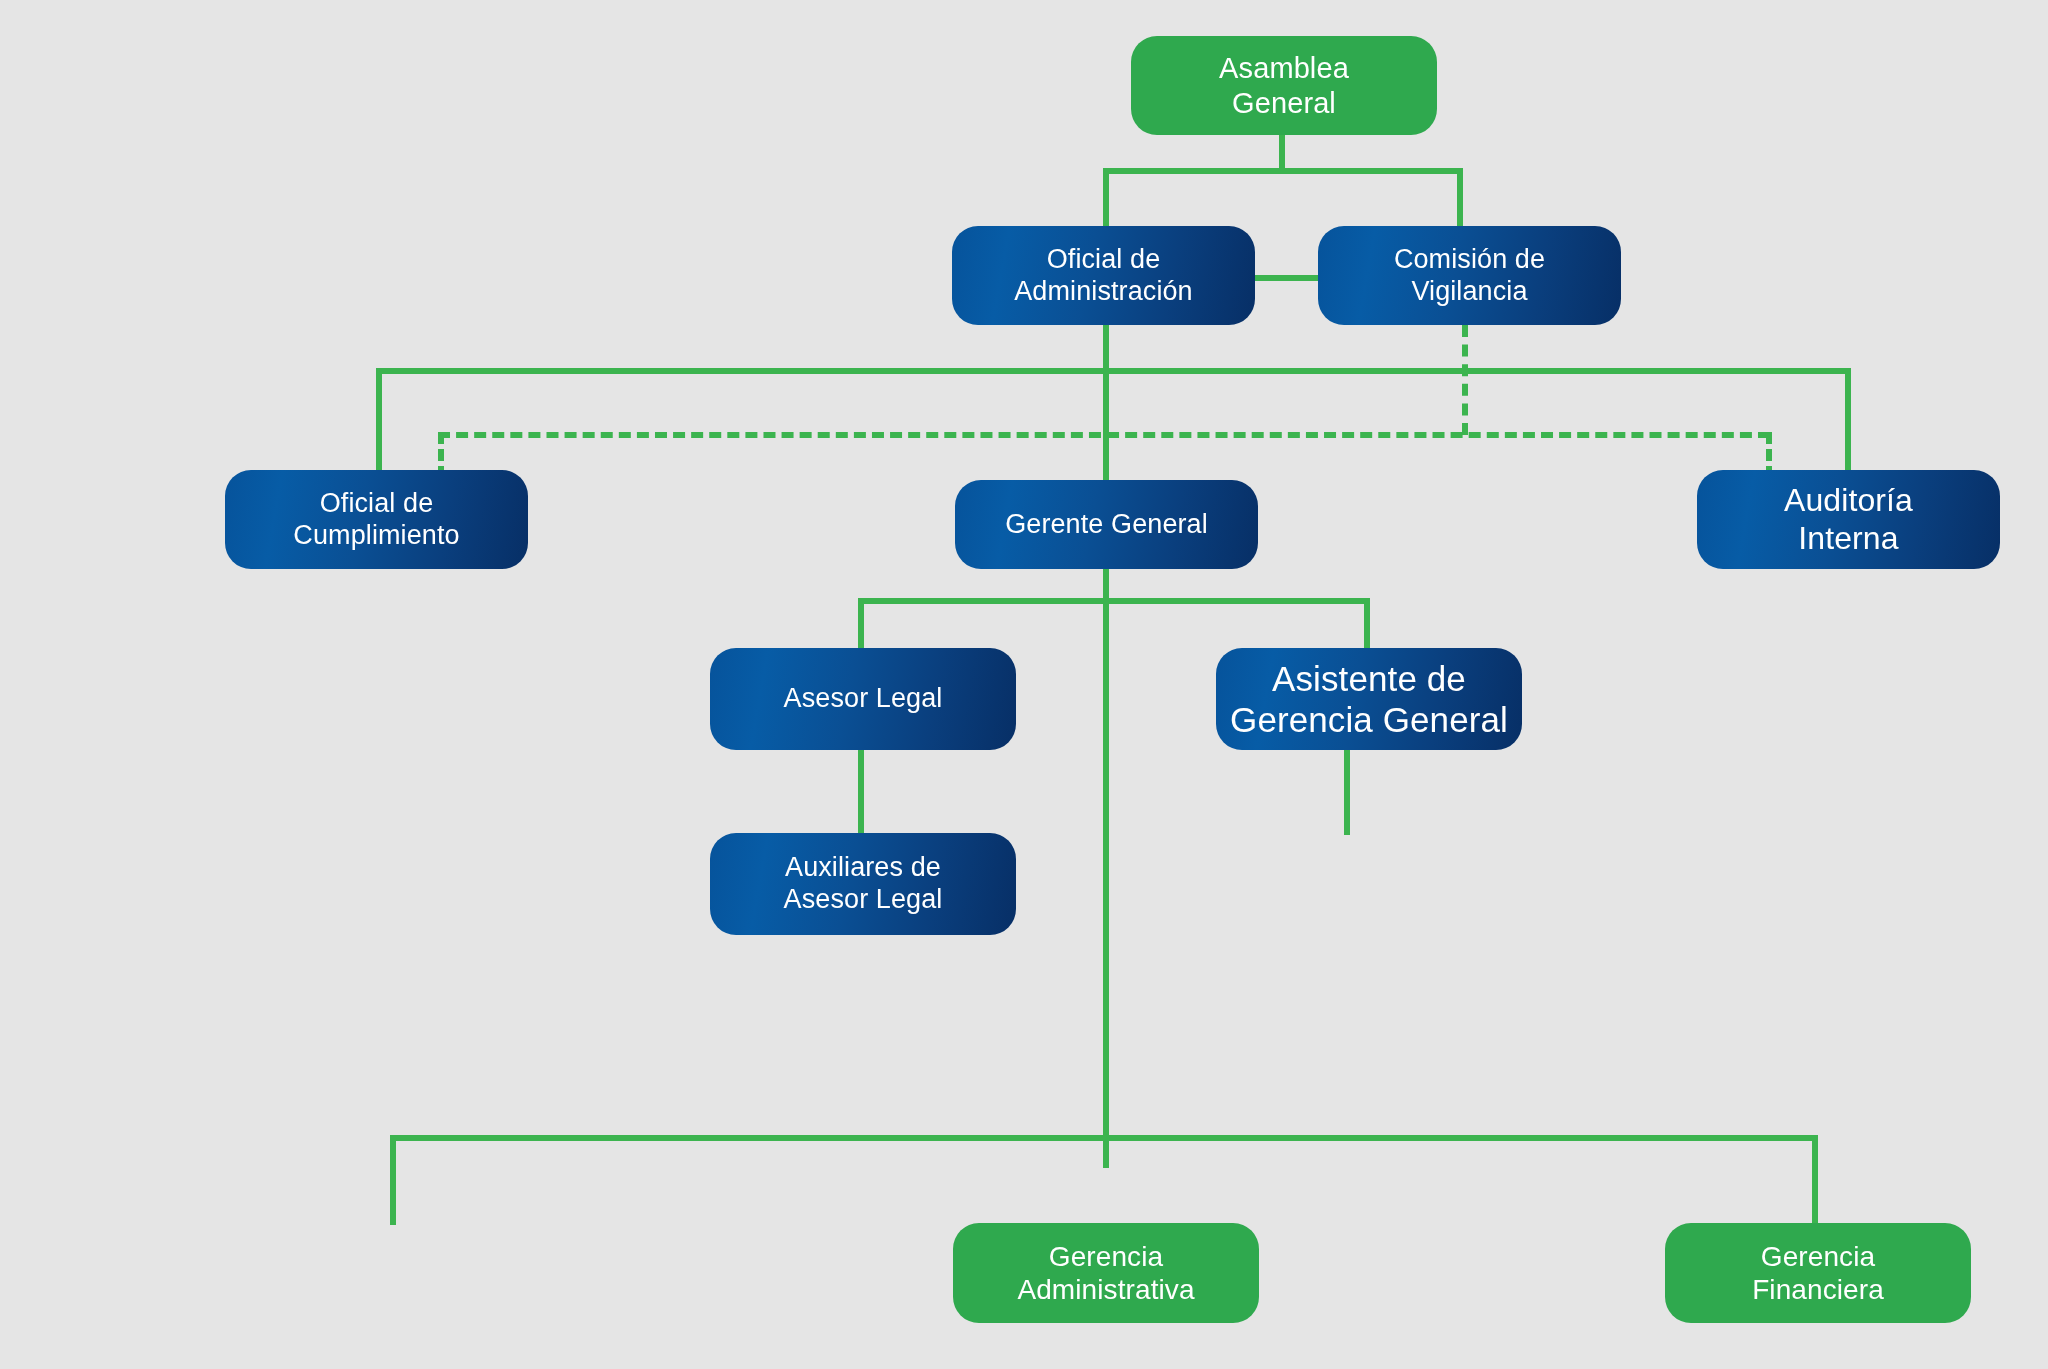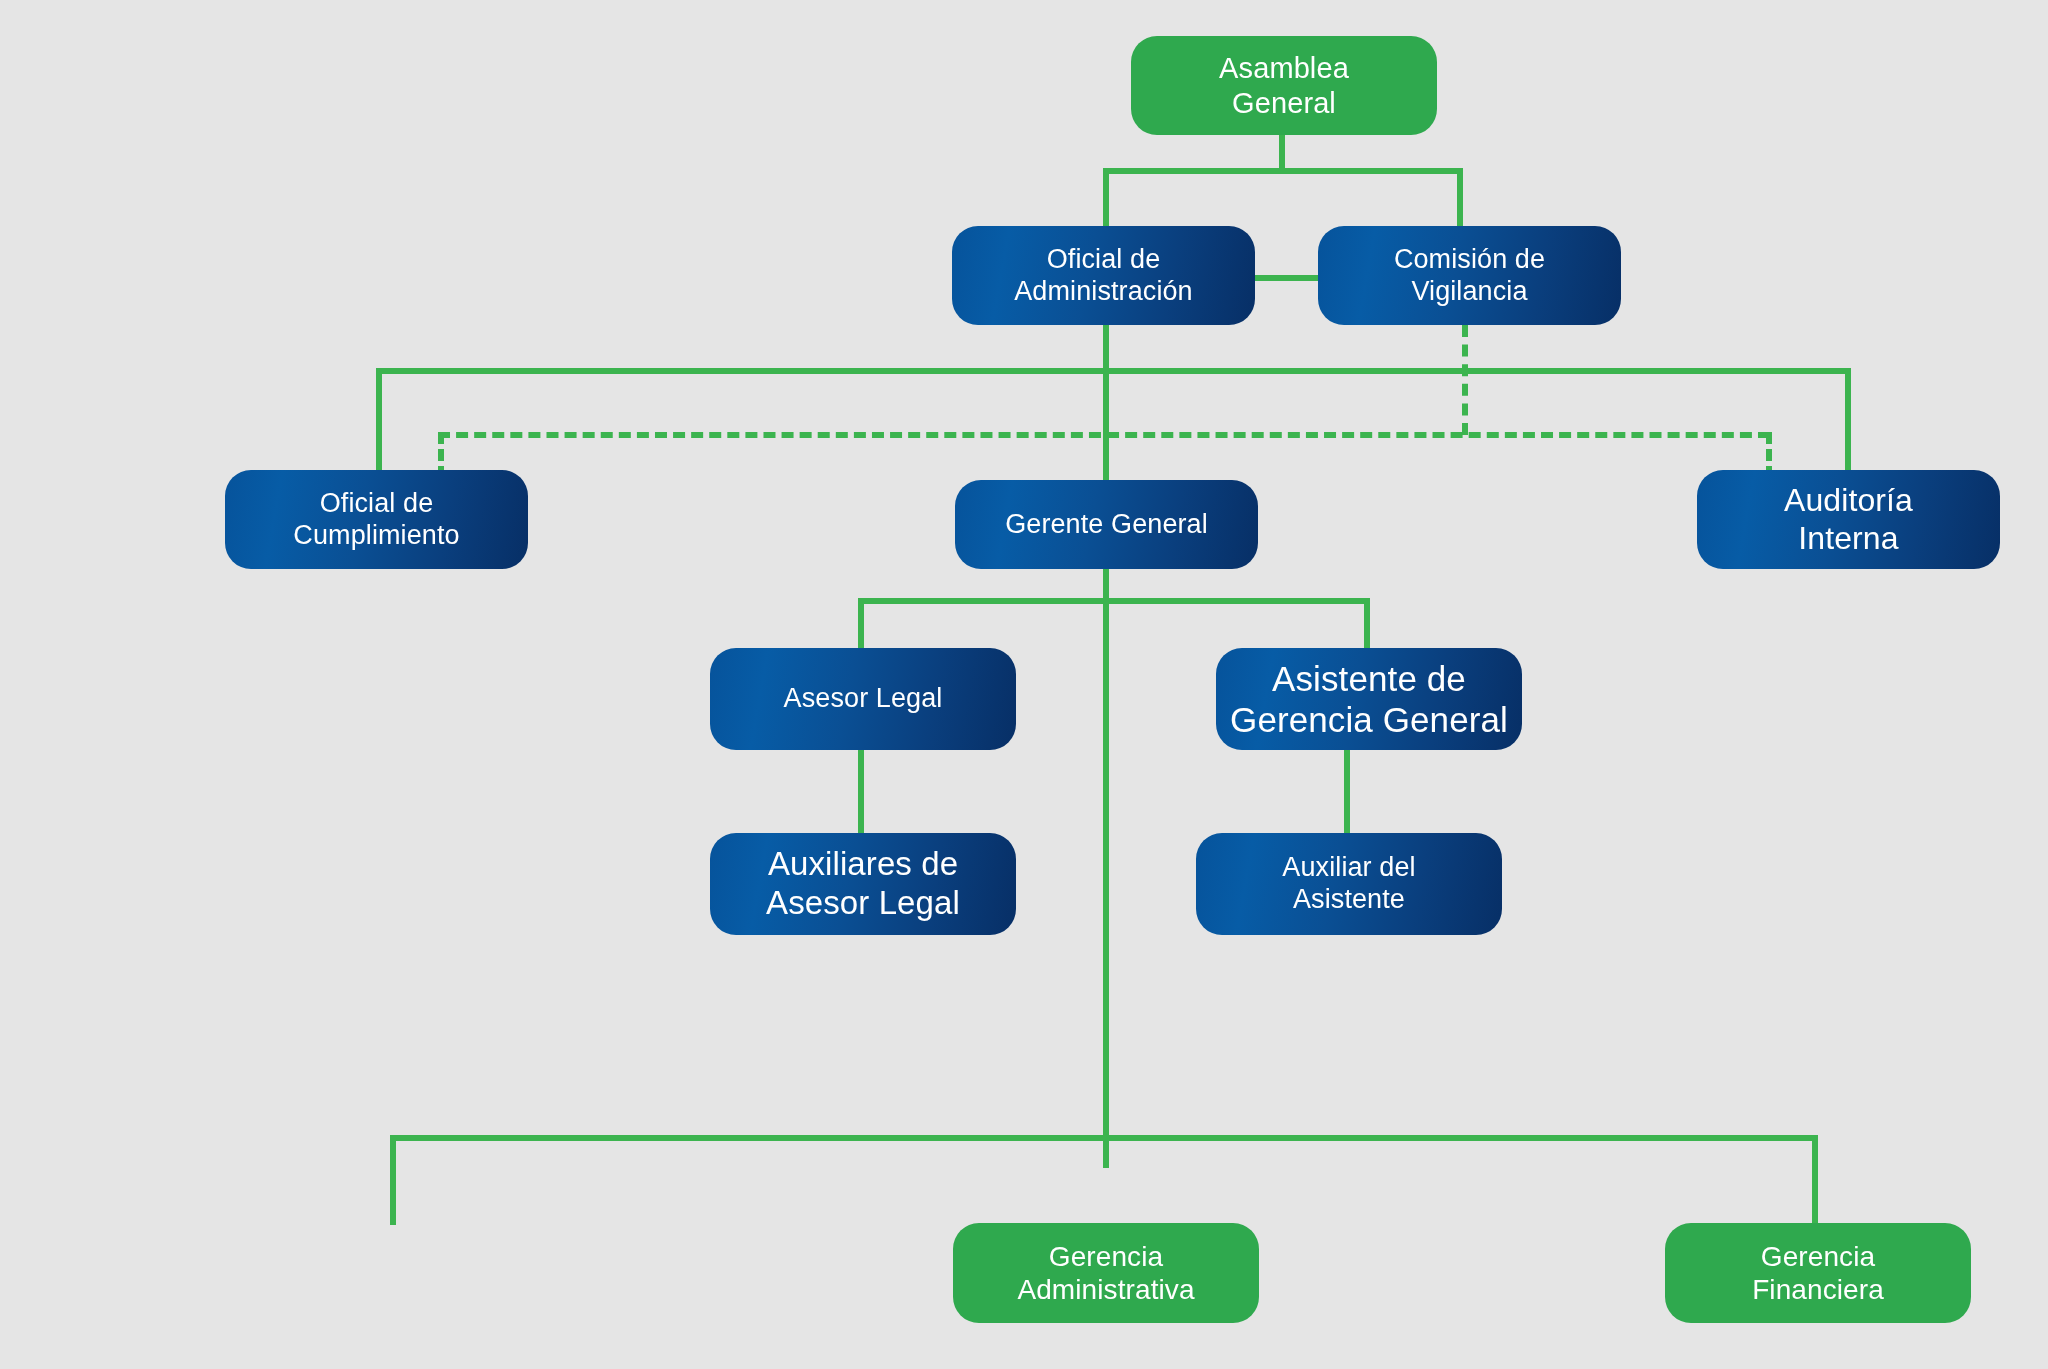--- a/index.html
+++ b/index.html
@@ -107,25 +107,23 @@
   <div class="node blue" style="left:955px; top:480px; width:303px; height:89px; font-size:27px;">Gerente General</div>
 
   <div class="node blue" style="left:1697px; top:470px; width:303px; height:99px; font-size:32px;">Auditoría
 Interna</div>
 
   <div class="node blue" style="left:710px; top:648px; width:306px; height:102px; font-size:27px;">Asesor Legal</div>
 
   <div class="node blue" style="left:1216px; top:648px; width:306px; height:102px; font-size:35px;">Asistente de
 Gerencia General</div>
 
-  <div class="node blue" style="left:710px; top:833px; width:306px; height:102px; font-size:33px;">Auxiliares de
+  <div class="node blue" style="left:710px; top:833px; width:306px; height:102px; font-size:27px;">Auxiliares de
 Asesor Legal</div>
 
-  <div class="node blue" style="left:1196px; top:833px; width:306px; height:102px; font-size:27px;">Auxiliar del
-Asistente</div>
 
 
   <div class="node green" style="left:953px; top:1223px; width:306px; height:100px; font-size:28px;">Gerencia
 Administrativa</div>
 
   <div class="node green" style="left:1665px; top:1223px; width:306px; height:100px; font-size:28px;">Gerencia
 Financiera</div>
 
 </div>
 

